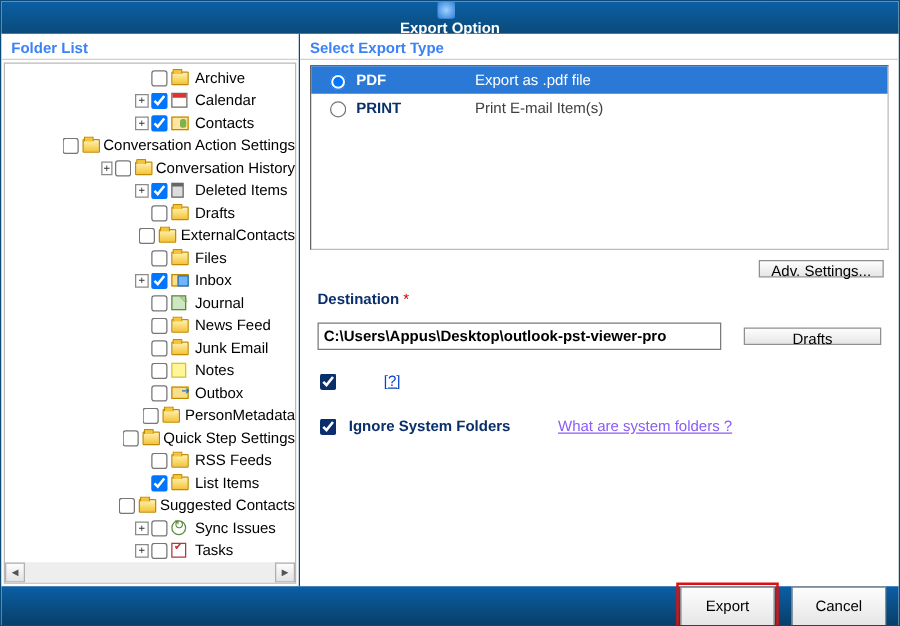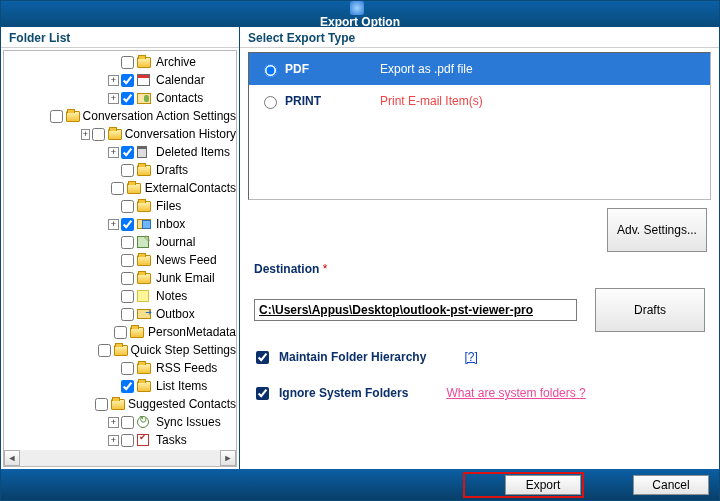--- a/index.html
+++ b/index.html
@@ -1,59 +1,59 @@
 <!DOCTYPE html>
 <html><head>
 <meta charset="utf-8">
 <style>
   * { box-sizing: border-box; }
   body { margin:0; font-family:"Segoe UI",Tahoma,sans-serif; font-size:12px; background:#fff; width:720px; height:501px; overflow:hidden; border:1px solid #0a4b7a; position:relative; }
   .titlebar { height:26px; background:linear-gradient(#0b5fa5,#0a4b7a); color:#fff; display:flex; align-items:center; padding:0 8px; font-weight:bold;flex-direction:column; }
   .titlebar .ico { width:14px; height:14px; margin-right:6px; display:inline-flex; }
   .content { display:flex; height:442px; }
   .left { width:239px; border-right:1px solid #0a4b7a; display:flex; flex-direction:column; }
-  .panehead { color:#0c4a6e; font-weight:bold; padding:4px 8px 2px; border-bottom:1px solid #d0d0d0; font-size:12px; }
+  .panehead { color:#3b82f6; font-weight:bold; padding:4px 8px 2px; border-bottom:1px solid #d0d0d0; font-size:12px; }
   .treewrap { flex:1; overflow:hidden; position:relative; border:1px solid #b9b9b9; margin:2px; background:#fff; }
   .tree { position:absolute; inset:0 0 16px 0; overflow:hidden auto; padding:2px 0 2px 0; }
   .tree-row { display:flex; align-items:center; height:18px; white-space:nowrap; padding-left:8px; }
   .exp { width:11px; height:11px; border:1px solid #8a8a8a; font-size:9px; line-height:9px; text-align:center; color:#333; margin-right:2px; background:#fff; cursor:pointer; }
   .exp.hidden { visibility:hidden; }
   .ck { width:13px; height:13px; margin:0 3px 0 0; }
   .fico { width:16px; height:14px; margin-right:3px; display:inline-flex; align-items:center; }
   .lbl { color:#000; }
   .hscroll { position:absolute; left:0; right:0; bottom:0; height:16px; background:#efefef; display:flex; align-items:center; }
   .sbtn { width:16px; height:16px; background:linear-gradient(#fdfdfd,#e3e3e3); border:1px solid #b0b0b0; display:flex; align-items:center; justify-content:center; color:#555; font-size:9px; cursor:pointer; }
   .strack { flex:1; height:16px; background:#eee; }
 
   .right { flex:1; display:flex; flex-direction:column; padding:0; }
   .exportbox { margin:4px 8px 8px 8px; height:148px; border:1px inset #b9b9b9; background:#fff; }
-  .optrow { display:flex; align-items:center; height:32px; padding-left:10px; font-weight:bold; }
+  .optrow { display:flex; align-items:center; height:22px; padding-left:10px; font-weight:bold; }
   .optrow .r { margin-right:8px; }
   .optrow .name { width:95px; }
   .optrow.sel { background:#2a79d7; color:#fff; }
   .optrow:not(.sel) { color:#0a2f6b; }
-  .optrow:not(.sel) .desc { color:#ef4444; }
+  .optrow:not(.sel) .desc { color:#404040; }
   .optrow.sel .desc { color:#fff; }
   .desc { font-weight:normal; }
 
   .advrow { display:flex; justify-content:flex-end; padding:0 12px 6px; }
-  .btn { min-width:100px; height:44px; background:linear-gradient(#fdfdfd,#e6e6e6); border:1px solid #8f8f8f; font-family:inherit; font-size:12px; cursor:pointer; }
+  .btn { min-width:100px; height:14px; background:linear-gradient(#fdfdfd,#e6e6e6); border:1px solid #8f8f8f; font-family:inherit; font-size:12px; cursor:pointer; }
 
   .section { padding:4px 14px 2px; }
   .seclabel { color:#0a2f6b; font-weight:bold; }
   .req { color:#c00; }
   .destrow { display:flex; align-items:center; gap:18px; padding:10px 14px 4px; }
-  .destinput { flex:1; height:22px; border:1px solid #7a7a7a; font-family:inherit; font-size:12px; font-weight:bold; padding:2px 4px; background:#fff;text-decoration:underline; }
+  .destinput { flex:1; height:22px; border:1px solid #7a7a7a; font-family:inherit; font-size:12px; font-weight:bold; padding:2px 4px; background:#fff; }
 
   .chkrow { display:flex; align-items:center; padding:14px 16px 0; gap:10px; color:#0a2f6b; font-weight:bold; font-size:12px; }
   .chkrow input { margin:0; accent-color:#0a2f6b; }
-  .link { color:#ec4899; text-decoration:underline; cursor:pointer; font-weight:normal; margin-left:28px; }
+  .link { color:#8b5cf6; text-decoration:underline; cursor:pointer; font-weight:normal; margin-left:28px; }
 
   .footer { height:32px; background:linear-gradient(#0b5fa5,#083e67); display:flex; align-items:center; justify-content:flex-end; padding:0 10px; gap:10px; }
-  .footer .btn { min-width:76px; height:20px;margin-left:39px; }
+  .footer .btn { min-width:76px; height:32px; }
   .exportbtnwrap { border:2px solid #d11; padding:1px; }
 
   
   .i-folder { width:14px; height:11px; background:linear-gradient(#fff2b0,#f4c43a); border:1px solid #c28a00; border-radius:1px; position:relative; }
   .i-folder::before { content:""; position:absolute; top:-3px; left:0; width:6px; height:3px; background:#f4c43a; border:1px solid #c28a00; border-bottom:none; border-radius:1px 1px 0 0; }
   .i-cal { width:13px; height:12px; background:#fff; border:1px solid #6a6a6a; position:relative; }
   .i-cal::before { content:""; position:absolute; top:0; left:0; right:0; height:3px; background:#d33; }
   .i-contacts { width:14px; height:11px; background:#fde6a4; border:1px solid #c28a00; position:relative; }
   .i-contacts::after { content:""; position:absolute; right:1px; top:1px; width:5px; height:7px; background:#7fb24a; border-radius:2px; }
   .i-trash { width:10px; height:12px; border:1px solid #666; border-top:3px solid #666; background:#ddd; }
@@ -314,21 +314,20 @@
     <div class="section">
       <span class="seclabel">Destination</span><span class="req"> *</span>
     </div>
     <div class="destrow">
       <input class="destinput" value="C:\Users\Appus\Desktop\outlook-pst-viewer-pro" style="">
       <button class="btn" style="min-width:110px">Drafts</button>
     </div>
 
     <div class="chkrow">
       <input type="checkbox" checked="" style="">
-      <span>Maintain Folder Hierarchy</span>
       <span class="link" style="color:#0a45c7">[?]</span>
     </div>
     <div class="chkrow" style="padding-top:22px">
       <input type="checkbox" checked="" style="">
       <span>Ignore System Folders</span>
       <span class="link">What are system folders ?</span>
     </div>
   </div>
 </div>
 

